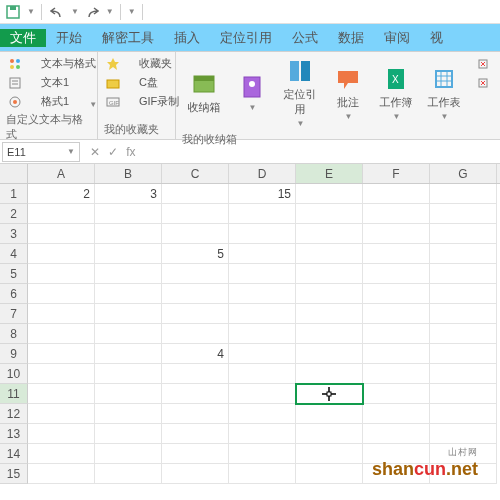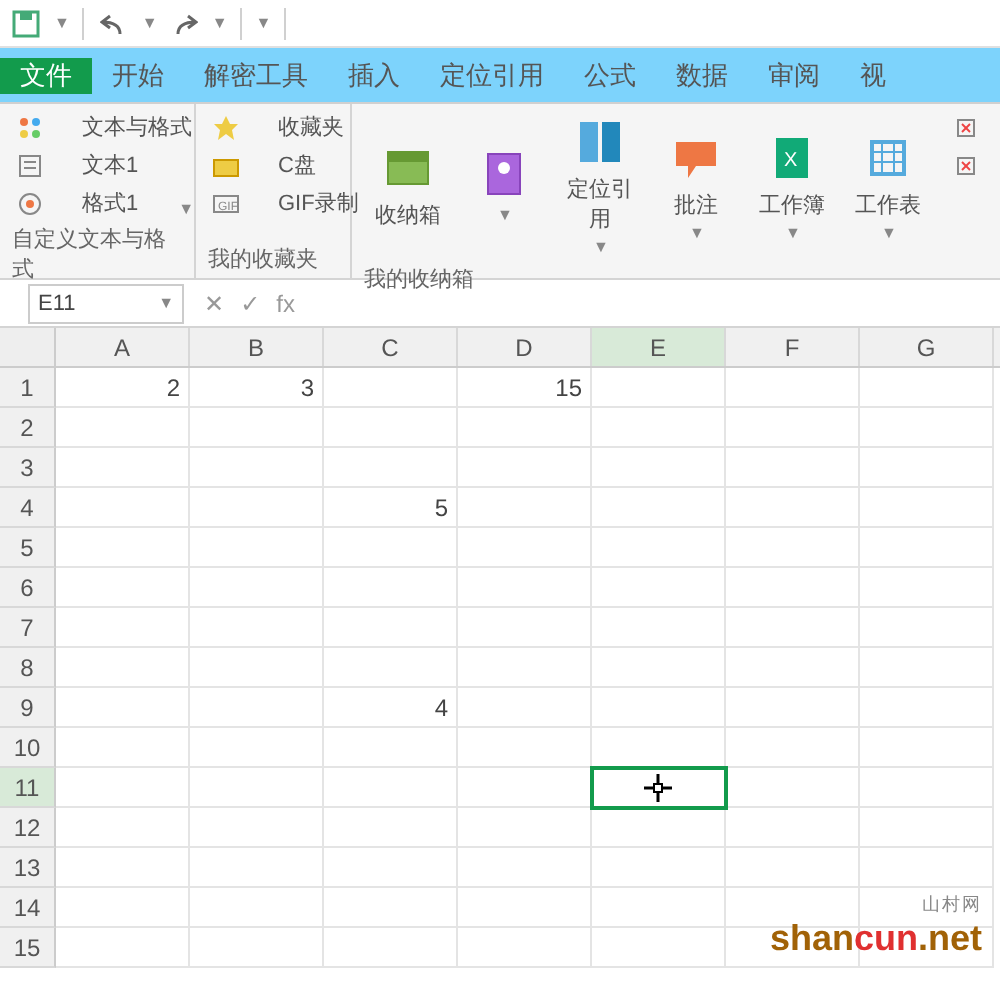--- a/index.html
+++ b/index.html
@@ -12,34 +12,34 @@
 .tab.active{background:#129b4c;color:#fff}
 .ribbon{height:88px;background:#f5f5f5;border-bottom:1px solid #d4d4d4;display:flex}
 .group{border-right:1px solid #d4d4d4;padding:3px 6px 2px;display:flex;flex-direction:column;justify-content:space-between}
 .group-body{display:flex;gap:4px;flex:1}
 .group-label{text-align:left;font-size:11px;color:#666;padding-top:2px}
 .rbtn{display:flex;align-items:flex-end;gap:19px;font-size:11px;color:#555;padding:1px 2px;white-space:nowrap}
 .rbtn-lg{display:flex;flex-direction:column;align-items:center;justify-content:center;width:44px;gap:2px;font-size:11px;color:#555;text-align:center;padding:2px}
 .rbtn-lg .ico{width:28px;height:28px}
 .stack{display:flex;flex-direction:column;gap:2px}
 .namebox{height:24px;border-bottom:1px solid #d4d4d4;display:flex;align-items:center;background:#fff}
-.nb{width:78px;height:20px;border:1px solid #ccc;margin-left:14px;display:flex;align-items:center;padding:0 4px;font-size:11px;background:#fff;justify-content:space-between}
+.nb{width:78px;height:20px;border:1px solid #ccc;margin-left:2px;display:flex;align-items:center;padding:0 4px;font-size:11px;background:#fff;justify-content:space-between}
 .fxarea{display:flex;align-items:center;gap:8px;padding:0 10px;color:#999}
 .grid{position:relative}
 .colhdr{display:flex;height:20px;background:#f0f0f0;border-bottom:1px solid #ccc}
 .corner{width:28px;border-right:1px solid #ccc;background:#eee}
 .ch{width:67px;border-right:1px solid #d8d8d8;display:flex;align-items:center;justify-content:center;color:#555;font-size:12px}
 .rows{}
 .row{display:flex;height:20px}
 .rh{width:28px;border-right:1px solid #ccc;border-bottom:1px solid #d8d8d8;background:#f0f0f0;display:flex;align-items:center;justify-content:center;color:#555;font-size:12px}
 .cell{width:67px;border-right:1px solid #e4e4e4;border-bottom:1px solid #e4e4e4;display:flex;align-items:center;justify-content:flex-end;padding:0 4px;font-size:12px;position:relative}
 .sel{outline:2px solid #129b4c;outline-offset:-1px;z-index:5}
 .ch.hl,.rh.hl{background:#d8ead8}
 .cursor{position:absolute;left:50%;top:50%;transform:translate(-50%,-50%)}
-.watermark{position:absolute;right:9px;bottom:4px;font-family:"Comic Sans MS",cursive;font-weight:bold;font-size:18px}
+.watermark{position:absolute;right:22px;bottom:4px;font-family:"Comic Sans MS",cursive;font-weight:bold;font-size:18px}
 .watermark .g{color:#a16207}.watermark .r{color:#e03030}.watermark .sub{font-size:9px;color:#888;display:block;text-align:right;font-family:sans-serif;font-weight:normal;letter-spacing:1px}
 .dd{font-size:8px;color:#888;margin-left:1px}
 svg{display:block}
 </style>
 </head>
 <body>
 
 <div class="qat">
   <span class="qbtn">
       <svg width="14" height="14" viewBox="0 0 14 14">

